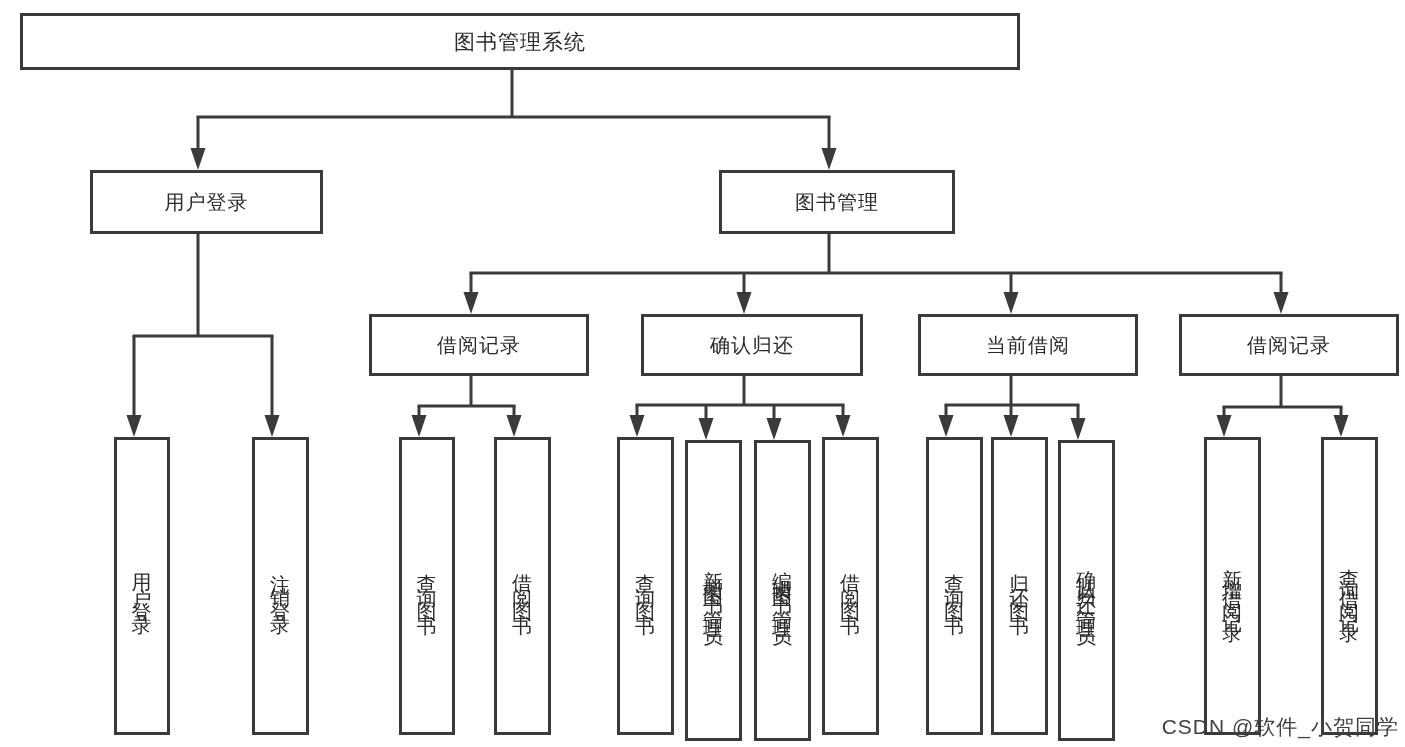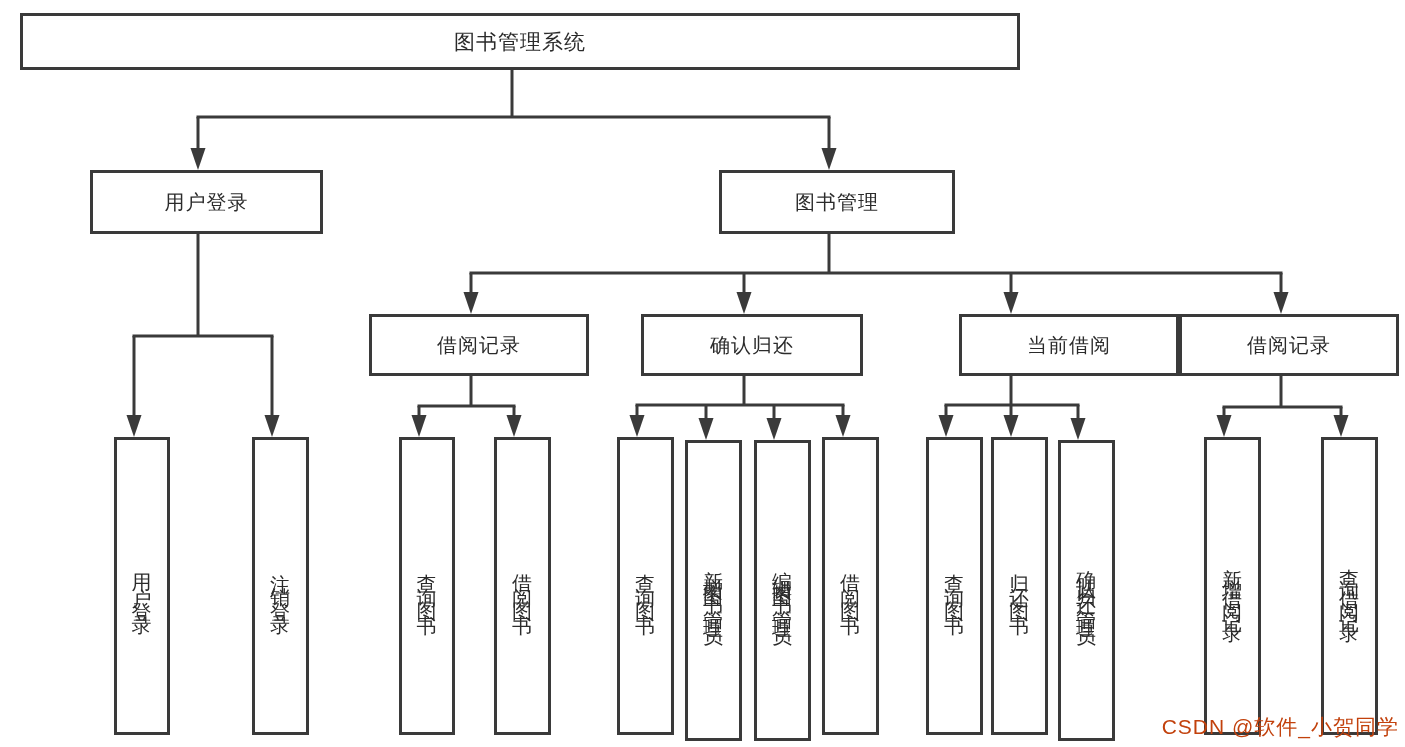--- a/index.html
+++ b/index.html
@@ -16,21 +16,21 @@
   }
   .root{font-size:21px;}
   .vnode span{
     writing-mode:vertical-rl;text-orientation:mixed;line-height:1;display:block;
   }
   .sp14 span{letter-spacing:14px;}
   .sp11 span{letter-spacing:11px;}
   .sp8  span{letter-spacing:8px;font-size:20px;}
   .watermark{
     position:absolute;right:6px;bottom:6px;z-index:3;
-    font-size:21px;color:#c2410c;letter-spacing:1px;
+    font-size:21px;color:#404040;letter-spacing:1px;
   }
 </style>
 </head>
 <body>
 
 <div class="canvas">
 
   <svg class="wires" width="1405" height="747" viewBox="0 0 1405 747" stroke="#3a3a3a" stroke-width="3" fill="#3a3a3a">
 
     <line x1="512" y1="70" x2="512" y2="117"></line>
@@ -103,21 +103,21 @@
   <div class="node" style="left:711px;top:170px;width:236px;height:64px;">
     <span>图书管理</span>
   </div>
 
   <div class="node" style="left:361px;top:314px;width:220px;height:62px;">
     <span>借阅记录</span>
   </div>
   <div class="node" style="left:633px;top:314px;width:222px;height:62px;">
     <span>确认归还</span>
   </div>
-  <div class="node" style="left:951px;top:314px;width:220px;height:62px;">
+  <div class="node" style="left:910px;top:314px;width:220px;height:62px;">
     <span>当前借阅</span>
   </div>
   <div class="node" style="left:1171px;top:314px;width:220px;height:62px;align-items:center;">
     <span>借阅记录</span>
   </div>
 
   <div class="node vnode sp14" style="left:106px;top:437px;width:56px;height:298px;">
     <span>用户登录</span>
   </div>
   <div class="node vnode sp14" style="left:244px;top:437px;width:57px;height:298px;">

